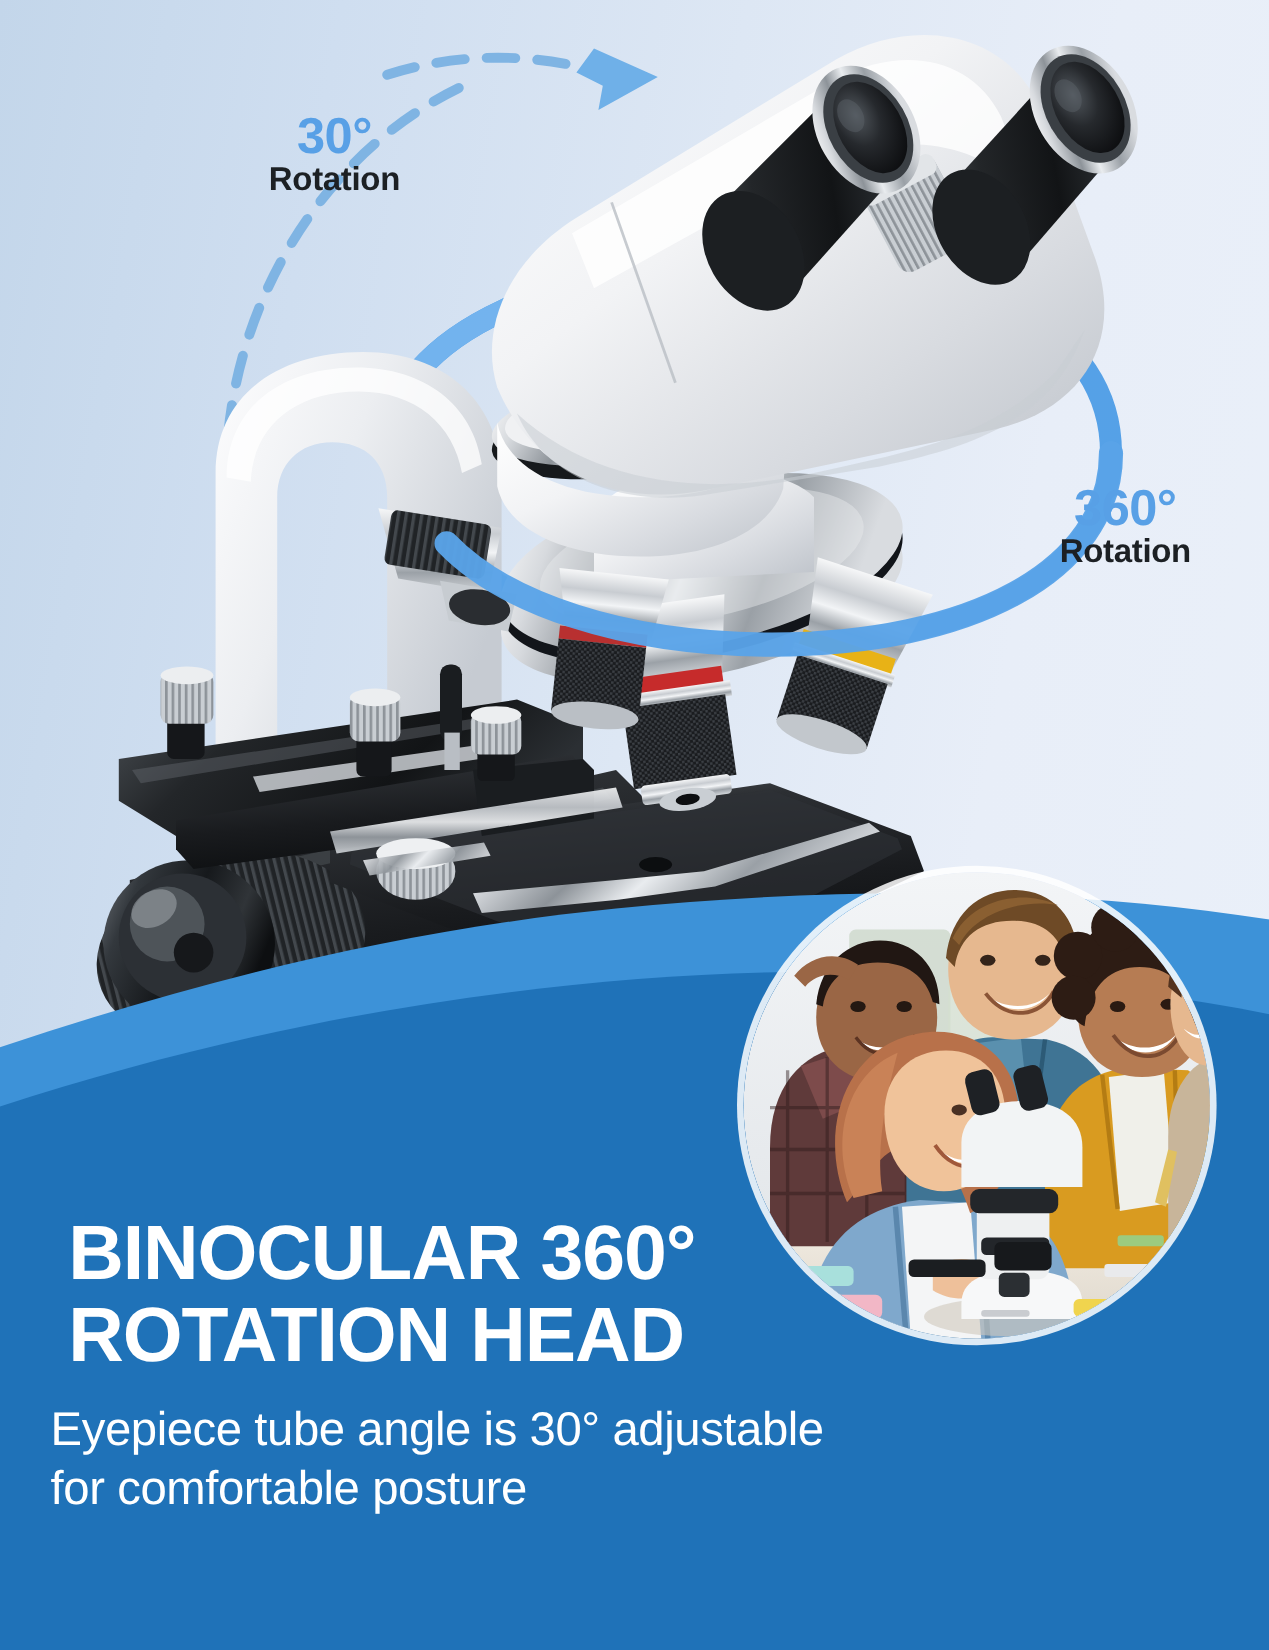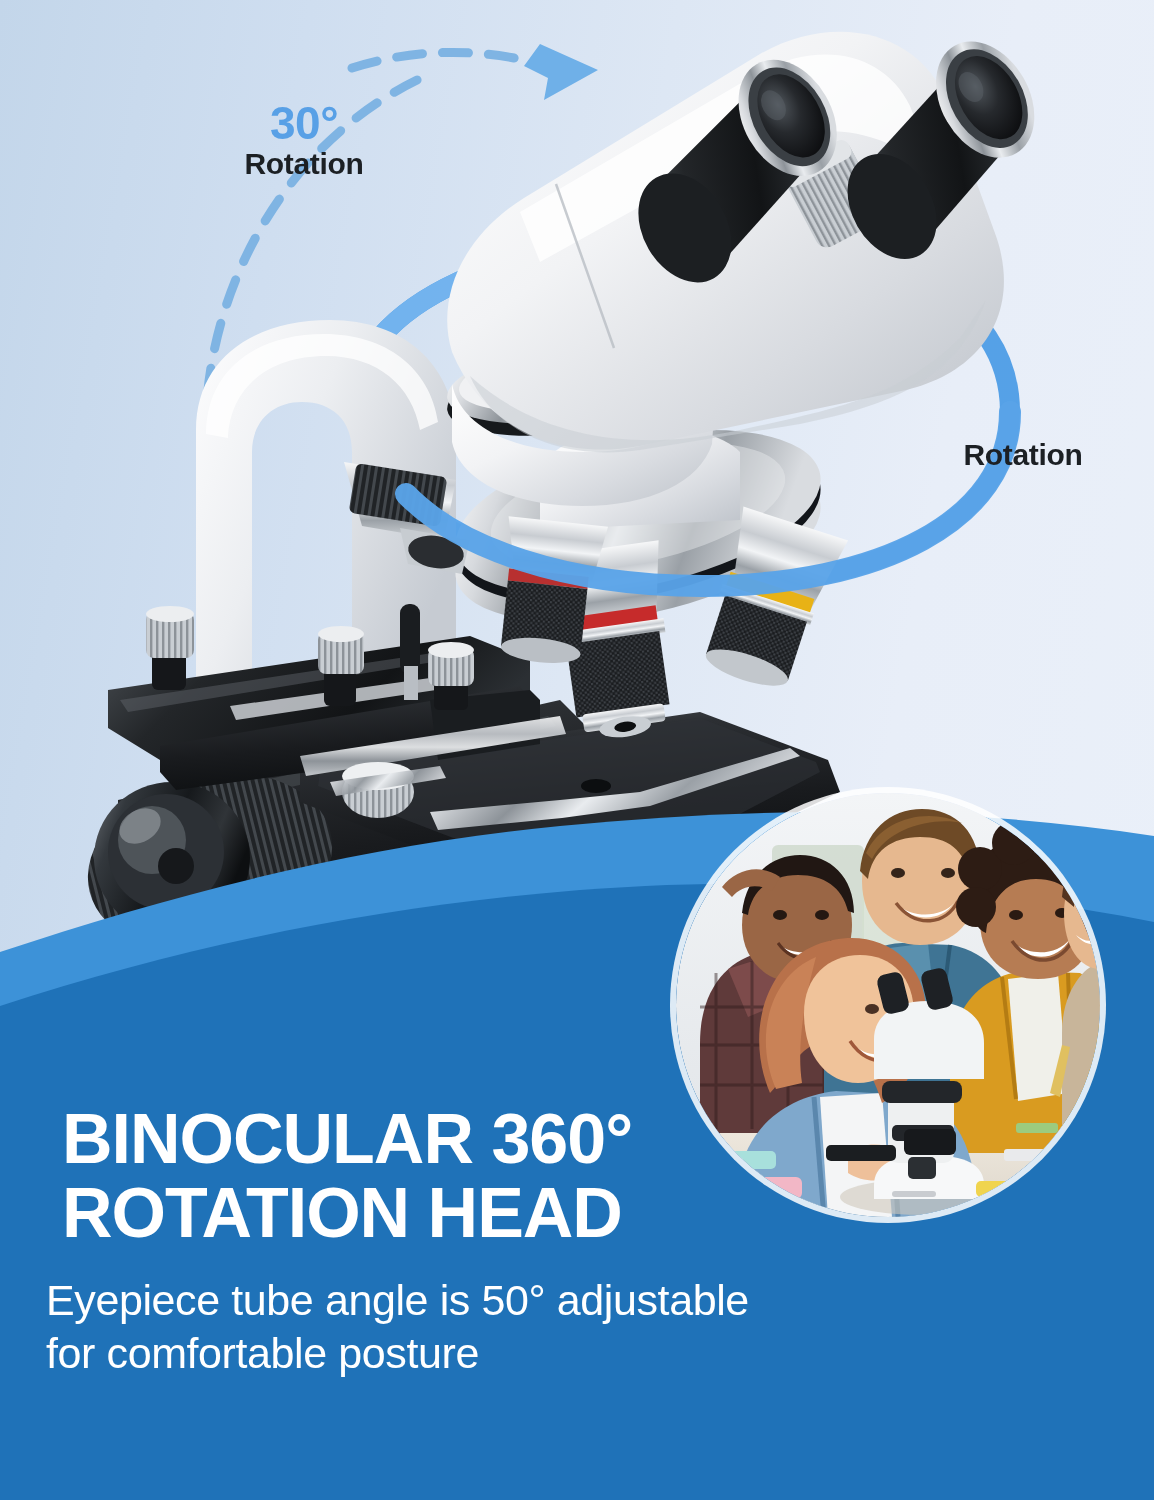--- a/index.html
+++ b/index.html
@@ -313,20 +313,21 @@
       </g>
     </svg>
   </div>
 
   <div class="annot" id="annot-30">
     <div class="deg">30°</div>
     <div class="rot">Rotation</div>
   </div>
 
   <div class="annot" id="annot-360">
+    <div class="deg">360°</div>
     <div class="rot">Rotation</div>
   </div>
 
   <div id="bluepanel">
     <svg viewBox="0 0 1154 1500" xmlns="http://www.w3.org/2000/svg">
 
       <path d="M0 952
                C180 892 360 846 560 826
                C760 806 960 806 1154 836
                L1154 1500 L0 1500 Z" fill="#3d92d8"></path>
@@ -462,16 +463,16 @@
         <rect x="300" y="388" width="44" height="16" rx="5" fill="#f0d44e"></rect>
         <rect x="328" y="356" width="56" height="12" rx="3" fill="#e9eaec"></rect>
         <rect x="340" y="330" width="42" height="10" rx="3" fill="#9ccb7f"></rect>
         <path d="M374 300 L386 252 L394 254 L384 304 Z" fill="#e0c060"></path>
       </g>
     </svg>
   </div>
 
   <div id="copy">
     <h1 id="headline">BINOCULAR 360° ROTATION HEAD</h1>
-    <p id="subcopy">Eyepiece tube angle is 50° adjustable for comfortable posture</p>
+    <p id="subcopy">Eyepiece tube angle is 30° adjustable for comfortable posture</p>
   </div>
 
 </div>
 
 </body></html>

